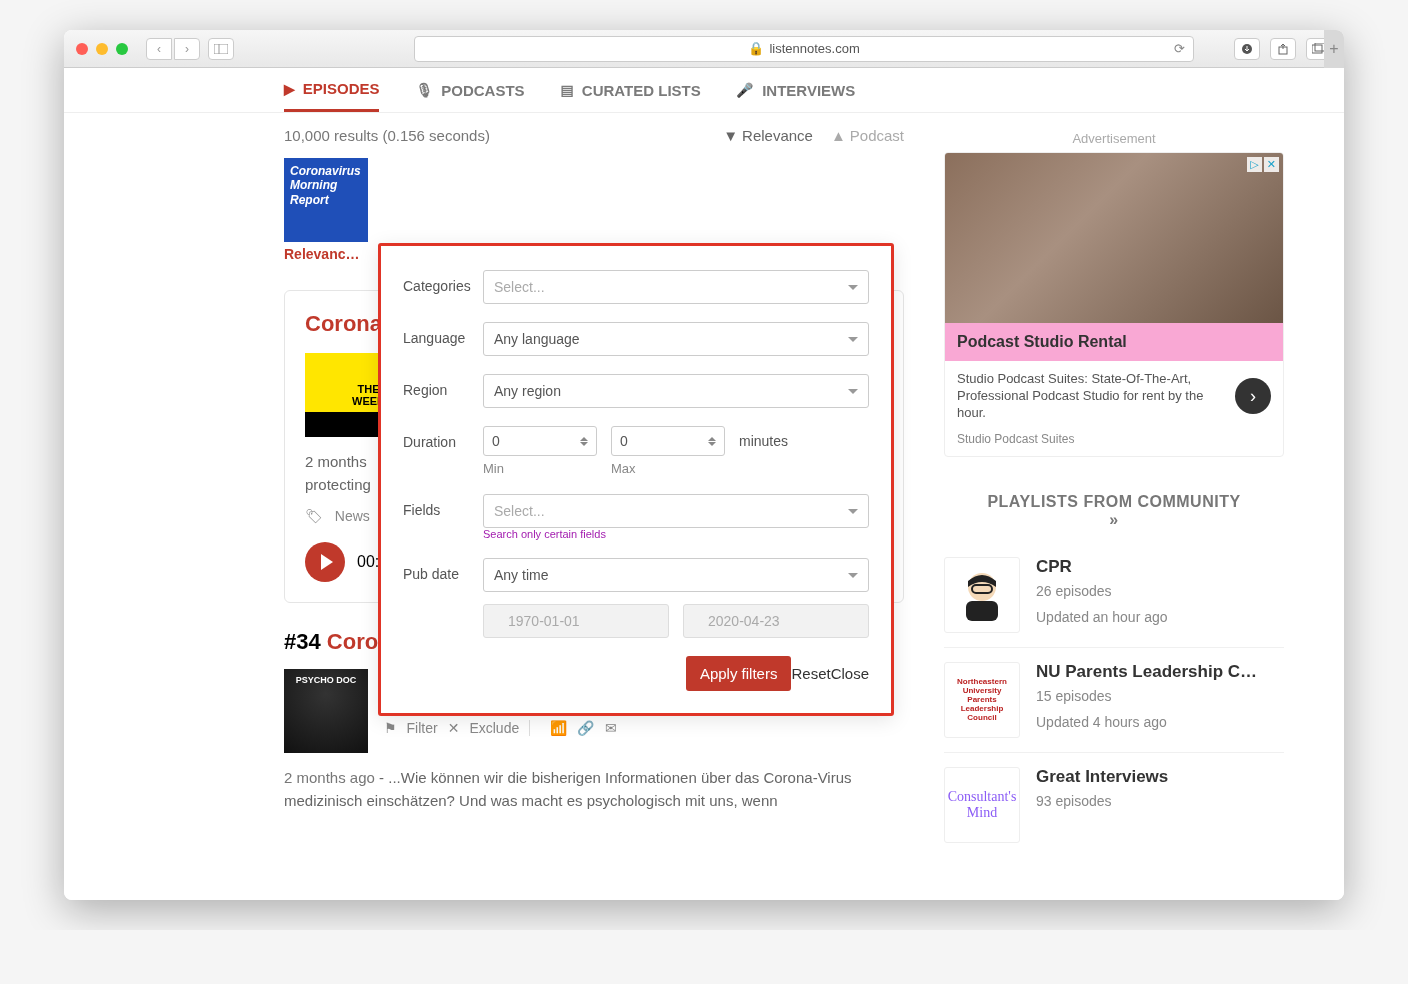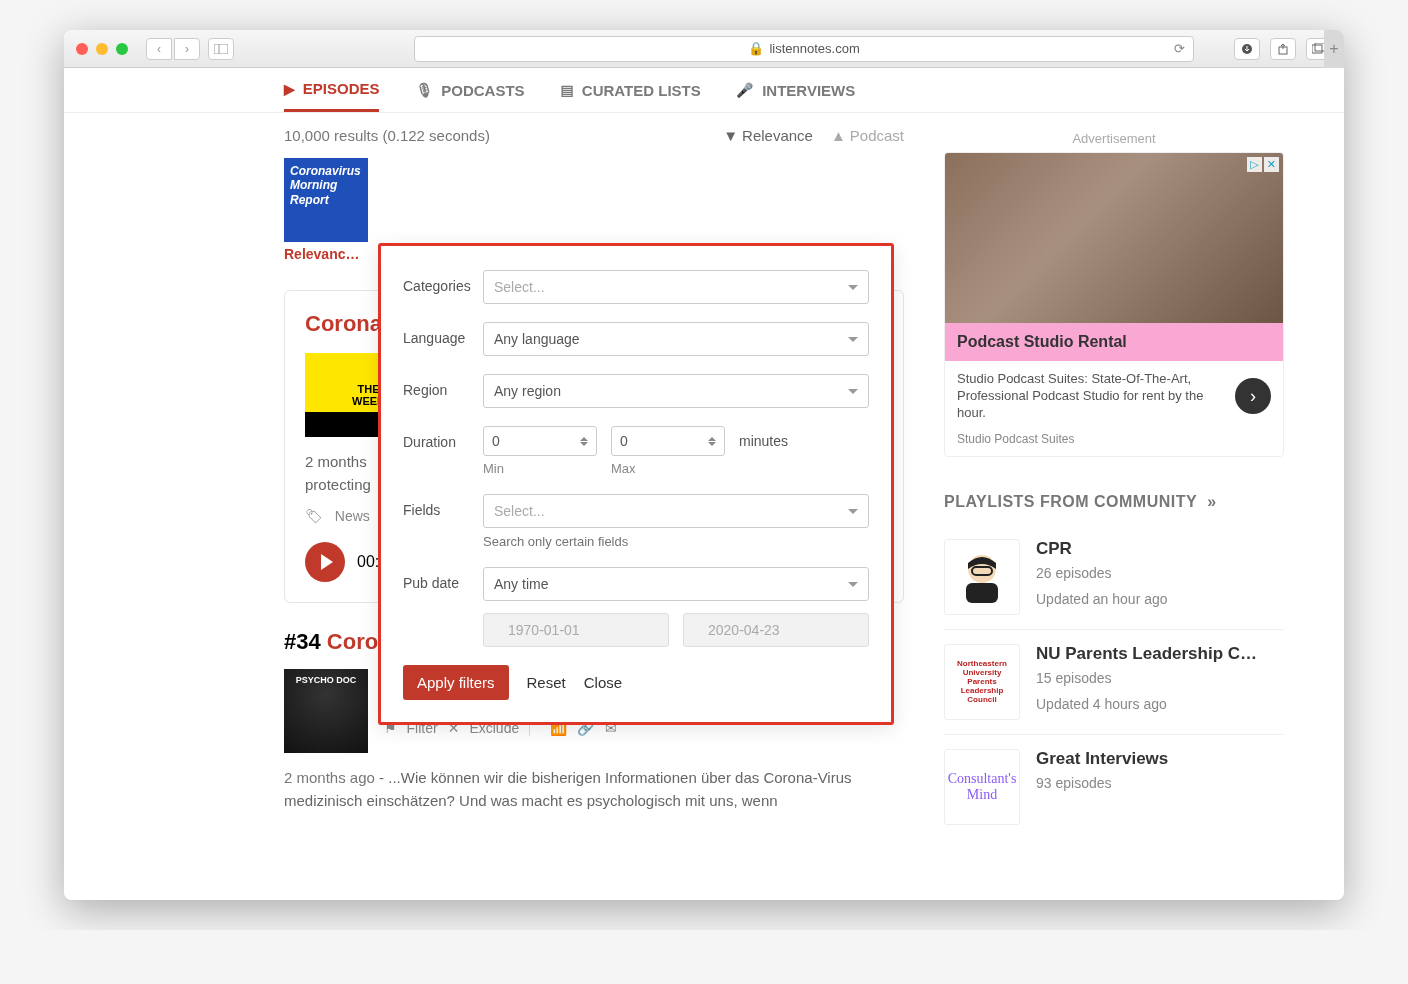--- a/index.html
+++ b/index.html
@@ -73,40 +73,40 @@
   .caret-down { width:0; height:0; border-left:5px solid transparent; border-right:5px solid transparent; border-top:5px solid #999; }
   .dual-input { display:flex; gap:14px; align-items:center; }
   .num-input { border:1px solid #ccc; border-radius:3px; padding:6px 8px; width:114px; font-size:14px; color:#555; display:flex; justify-content:space-between; align-items:center;}
   .steppers { display:flex; flex-direction:column; gap:1px; }
   .step { width:0; height:0; border-left:4px solid transparent; border-right:4px solid transparent; }
   .step.up { border-bottom:4px solid #888; }
   .step.down { border-top:4px solid #888; }
   .sub-label { font-size:13px; color:#888; margin-top:5px; }
   .sub-label-row { display:flex; gap:14px; }
   .sub-label-row span:first-child { width:114px; }
-  .hint { font-size:13px; color:#737373; margin-top:6px; }
+  .hint { font-size:11px; color:#a21caf; }
   .date-row { display:flex; gap:14px; margin-top:12px;}
   .date-input { flex:1; border:1px solid #ddd; background:#f2f2f2; border-radius:3px; padding:8px 24px; font-size:14px; color:#aaa; }
-  .filter-actions { display:flex; justify-content:flex-start; gap:18px; align-items:center; margin-top:18px;}
+  .filter-actions { display:flex; justify-content:flex-end; gap:0; align-items:center; margin-top:18px;}
   .apply-btn { background:#c0392b; color:#fff; border:none; border-radius:3px; padding:9px 14px; font-size:15px; font-weight:500; }
   .text-btn { color:#333; font-size:15px; background:none; border:none; }
 
   
   .ad-label { text-align:center; color:#aaa; font-size:13px; margin:4px 0 6px; }
   .ad-box { border:1px solid #eee; border-radius:4px; overflow:hidden; }
   .ad-image { height:170px; background: linear-gradient(135deg,#8b6f5c 0%, #a89080 40%, #6b5545 100%); position:relative; }
   .ad-corner { position:absolute; top:4px; right:4px; display:flex; gap:2px;}
   .ad-corner span { background:rgba(255,255,255,0.85); color:#18a0c9; font-size:11px; padding:1px 3px; }
   .ad-title { background:#f9a8d4; padding:10px 12px; font-weight:700; font-size:16px; color:#333;}
   .ad-desc-row { display:flex; align-items:center; padding:10px 12px; gap:10px;}
   .ad-desc { font-size:13px; color:#555; line-height:1.3; flex:1;}
   .ad-sub { font-size:12px; color:#888; padding:0 12px 10px;}
   .ad-arrow { width:36px; height:36px; background:#333; border-radius:50%; display:flex; align-items:center; justify-content:center; color:#fff; flex-shrink:0; font-size:18px;}
 
-  .playlists-header { display:flex; align-items:center; gap:10px; font-weight:800; color:#777; font-size:16px; margin:36px 0 14px; letter-spacing:0.5px; }
+  .playlists-header { display:flex; align-items:center; font-weight:800; color:#777; font-size:16px; margin:36px 0 14px; letter-spacing:0.5px;flex-direction:column; }
   .playlist-item { display:flex; gap:16px; padding:14px 0; border-bottom:1px solid #f0f0f0; }
   .playlist-thumb { width:76px; height:76px; border:1px solid #eee; border-radius:3px; display:flex; align-items:center; justify-content:center; font-size:9px; text-align:center; padding:4px; flex-shrink:0; overflow:hidden;}
   .thumb-cpr { background:#fff; }
   .cpr-avatar { width:56px; height:56px; }
   .thumb-nu { background:#fff; color:#b22; font-size:8px; font-weight:600; }
   .thumb-cm { background:#fff; color:#8b5cf6; font-family: cursive; font-size:14px; font-weight:normal;}
   .playlist-info h3 { font-size:17px; font-weight:700; color:#333; white-space:nowrap; overflow:hidden; text-overflow:ellipsis; max-width:230px; }
   .playlist-eps { font-size:14px; color:#888; margin-top:6px; }
   .playlist-updated { font-size:14px; color:#888; margin-top:10px; }
 </style>
@@ -177,21 +177,21 @@
       <div class="tab-item">
         <span class="tab-icon">🎤</span>
         <span>INTERVIEWS</span>
       </div>
     </div>
 
     <div class="content-area">
 
       <div class="main-col">
         <div class="results-row">
-          <span>10,000 results (0.122 seconds)</span>
+          <span>10,000 results (0.156 seconds)</span>
           <div class="results-sort">
             <div class="sort-item">
               <span>▼</span>
               <span>Relevance</span>
             </div>
             <div class="sort-item filters">
               <span>▲</span>
               <span>Podcast</span>
             </div>
           </div>

